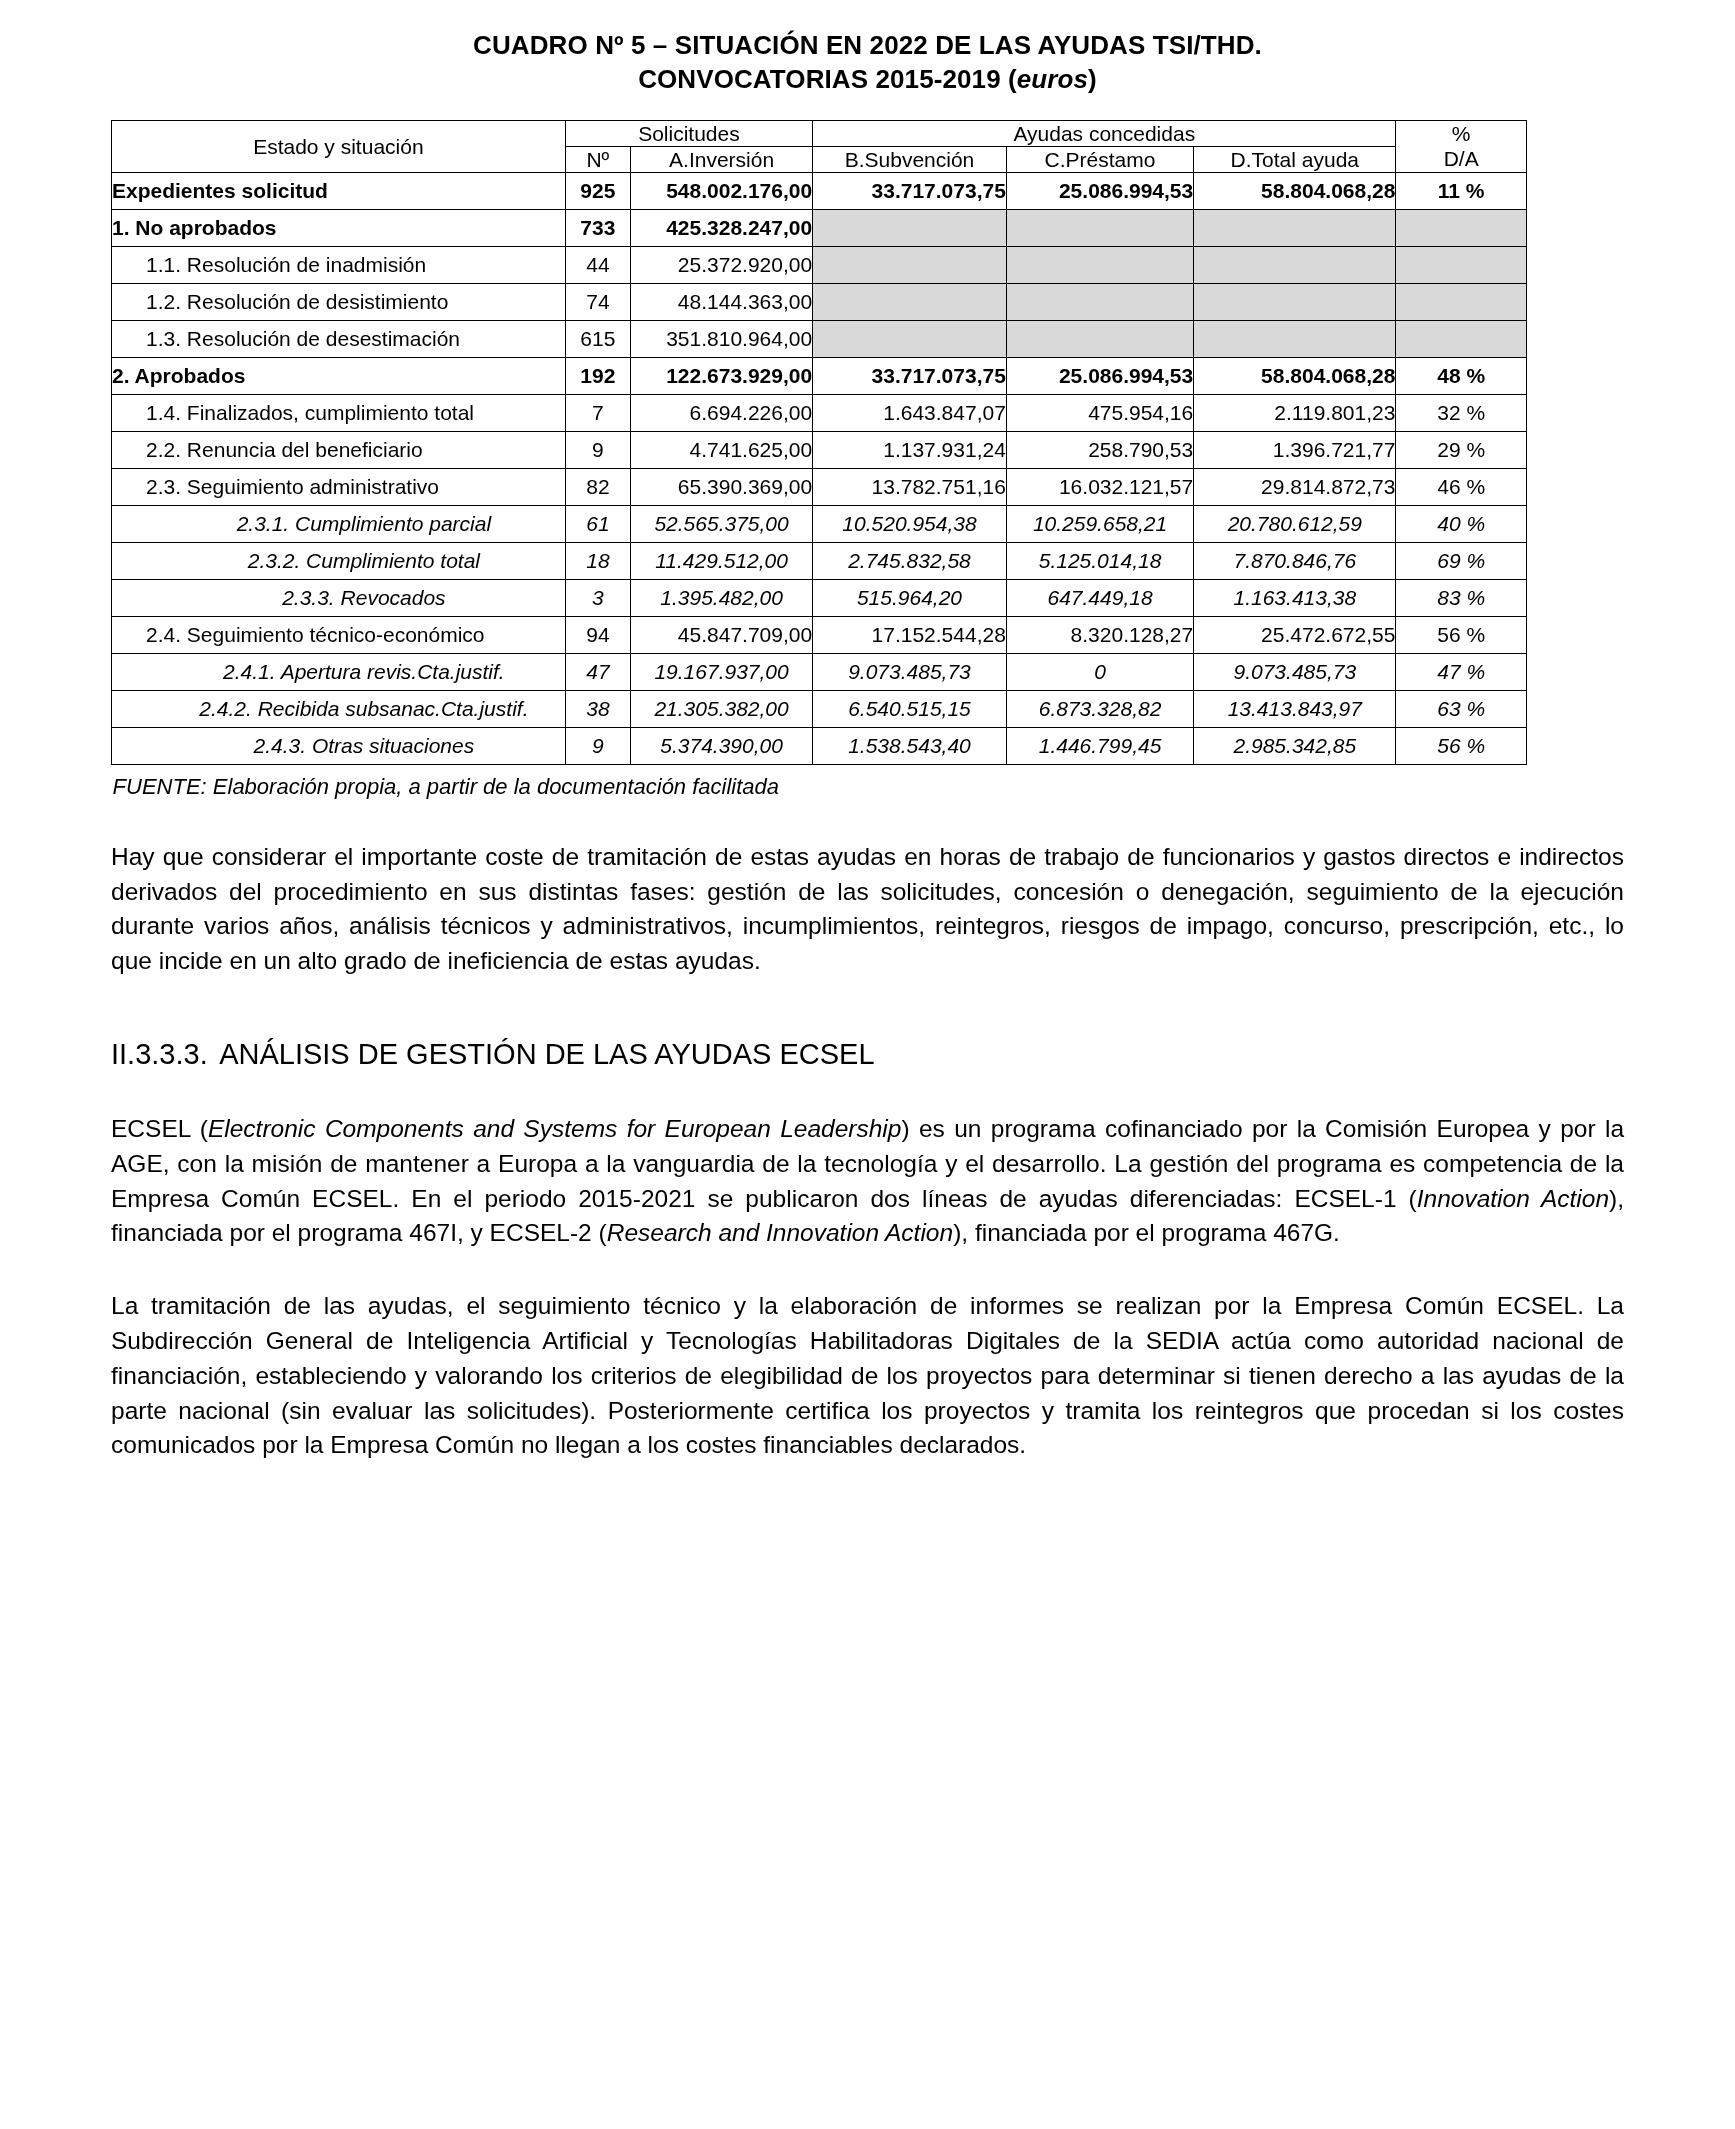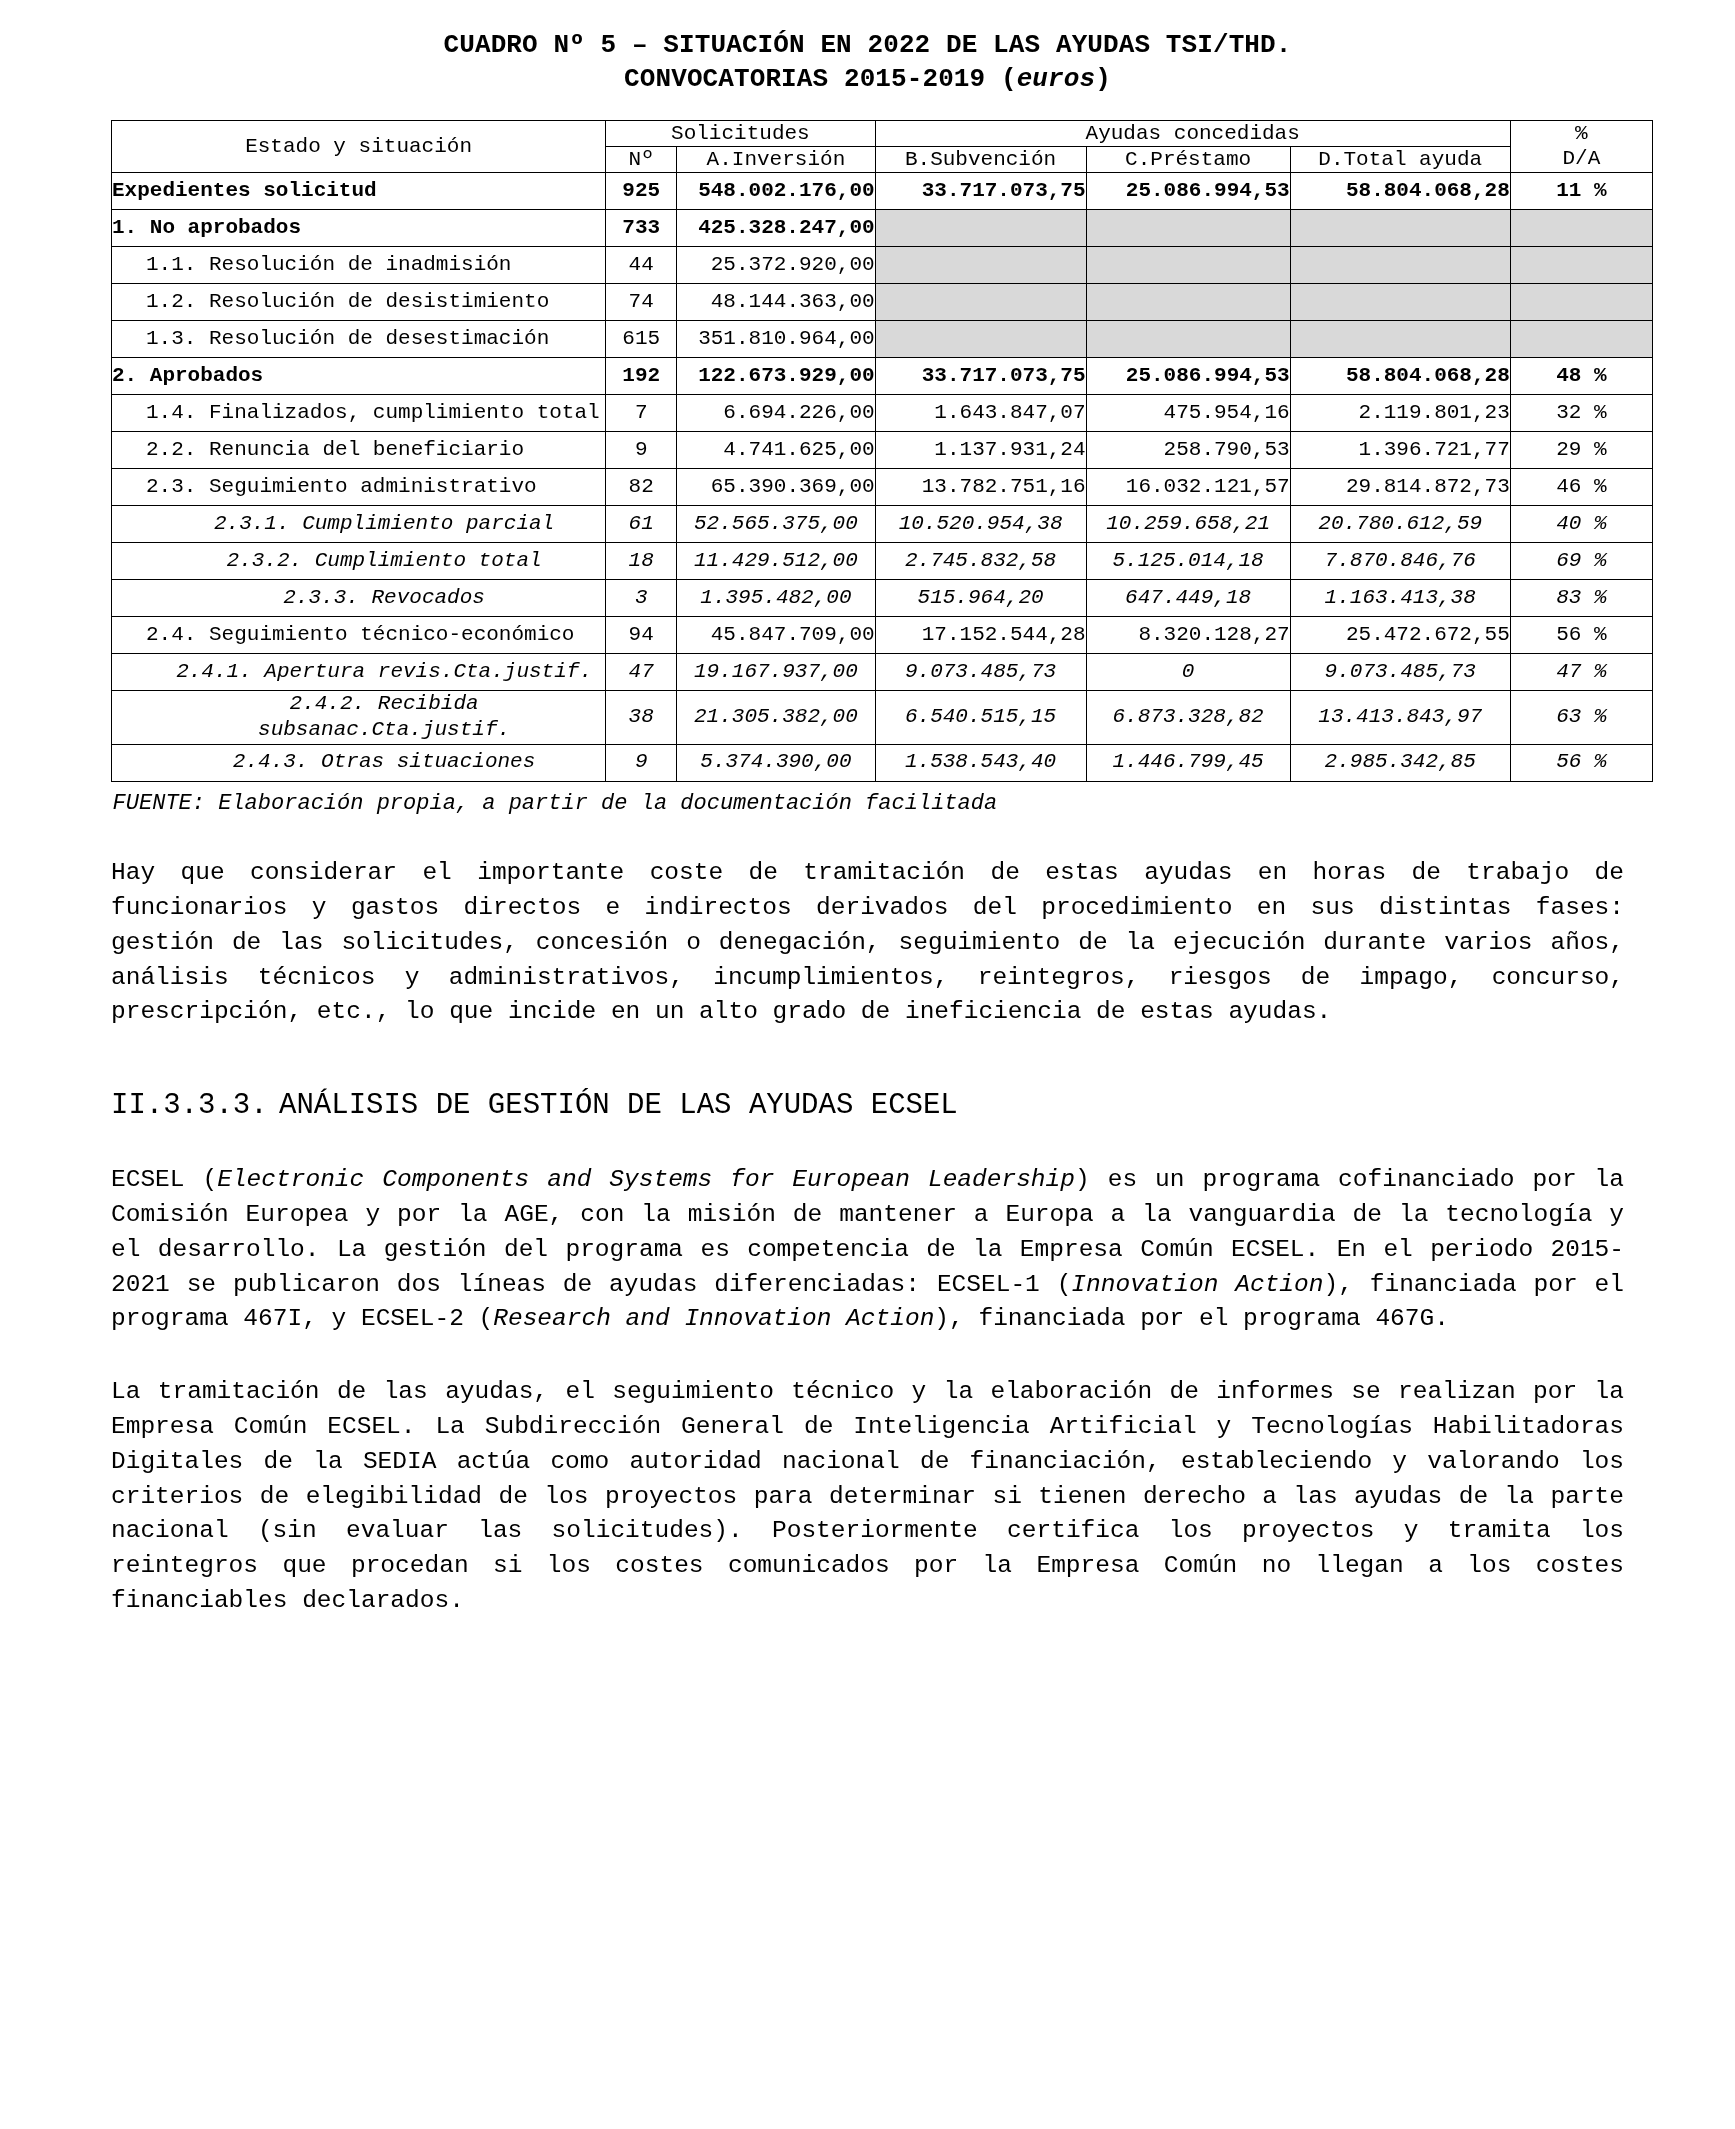--- a/index.html
+++ b/index.html
@@ -13,39 +13,38 @@
     font-family: "Liberation Sans", sans-serif;
     color: #000000;
     -webkit-font-smoothing: antialiased;
   }
   .page {
     width: 1735px;
     height: 2129px;
     box-sizing: border-box;
     padding: 28px 111px 0 111px;
     position: relative;
-    font-family: Liberation Mono, monospace;
   }
 
   
   .doc-title {
     text-align: center;
     font-weight: bold;
     font-size: 26px;
     line-height: 1.32;
     letter-spacing: 0.1px;
     margin: 0 0 23px 0;
   }
   .doc-title .ln { display: block; }
   .doc-title em { font-style: italic; }
 
   
   table.cuadro {
     border-collapse: collapse;
-    width: 1542px;
+    width: 1416px;
     table-layout: fixed;
     font-size: 21px;
   }
   table.cuadro td, table.cuadro th {
     border: 1.6px solid #000000;
     padding: 0;
     font-weight: normal;
     vertical-align: middle;
   }
   

